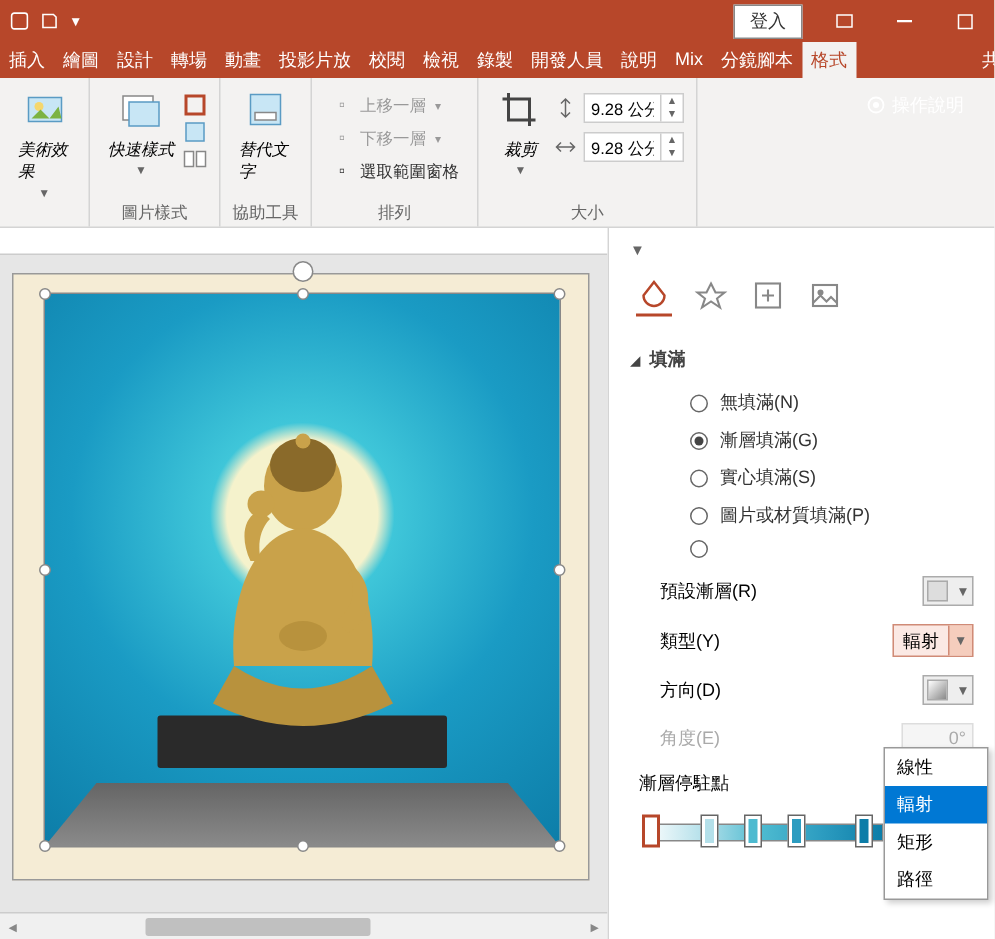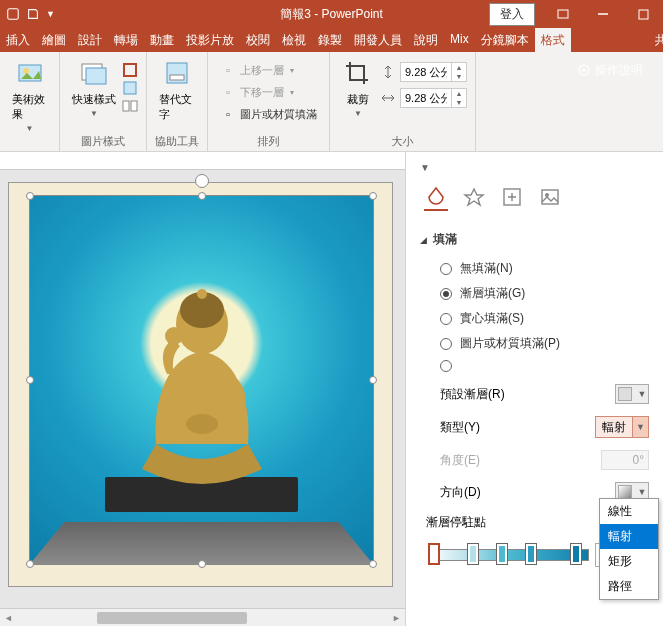--- a/index.html
+++ b/index.html
@@ -15,21 +15,21 @@
 
 .tabs { height: 24px; background: #B7472A; display: flex; color: #fff; font-size: 12px; }
 .tab { padding: 4px 6px; cursor: pointer; white-space: nowrap; }
 .tab.active { background: #f3f2f1; color: #B7472A; }
 .tab.help { display: flex; align-items: center; gap: 4px; margin-top: 38px; }
 
 .ribbon { height: 100px; background: #f3f2f1; border-bottom: 1px solid #d4d4d4; display: flex; }
 .ribbon-group { border-right: 1px solid #d4d4d4; padding: 4px 8px 2px; display: flex; flex-direction: column; justify-content: space-between; align-items: center; }
 .ribbon-group-label { font-size: 11px; color: #666; padding-top: 2px; }
 .ribbon-btns { display: flex; align-items: flex-start; gap: 2px; flex: 1; }
-.ribbon-btn-lg { display: flex; flex-direction: column; align-items: center; padding: 2px 4px; cursor: pointer; font-size: 11px; gap: 2px; }
+.ribbon-btn-lg { display: flex; flex-direction: column; align-items: center; padding: 2px 4px; cursor: pointer; font-size: 11px; gap: 2px; font-style: italic; }
 .ribbon-stack { display: flex; flex-direction: column; gap: 2px; font-size: 11px; }
 .ribbon-item-sm { display: flex; align-items: center; gap: 4px; padding: 2px 4px; cursor: pointer; white-space: nowrap; color: #999; }
 .ribbon-icon { width: 32px; height: 32px; display: flex; align-items: center; justify-content: center; }
 .ribbon-icon-sm { width: 16px; height: 16px; display: inline-flex; align-items: center; justify-content: center; }
 .spinner { display: flex; align-items: center; border: 1px solid #ccc; background: #fff; height: 20px; font-size: 11px; }
 .spinner input { border: none; width: 50px; padding: 0 4px; font-size: 11px; text-align: right; outline: none; }
 .spinner .arrows { display: flex; flex-direction: column; border-left: 1px solid #ccc; }
 .spinner .arrow { width: 14px; height: 9px; display: flex; align-items: center; justify-content: center; font-size: 7px; color: #666; cursor: pointer; }
 
 .main { display: flex; height: 474px; }
@@ -49,37 +49,37 @@
 .scrollbar-h { position: absolute; bottom: 0; left: 0; right: 0; height: 18px; background: #f0f0f0; border-top: 1px solid #ccc; display: flex; align-items: center; }
 .scrollbar-h .thumb { height: 12px; background: #c0c0c0; margin-left: 80px; width: 150px; border-radius: 2px; }
 
 .side-panel { width: 258px; background: #fff; border-left: 1px solid #d4d4d4; display: flex; flex-direction: column; }
 .panel-header { padding: 10px 14px 6px; display: flex; justify-content: space-between; align-items: center; }
 .panel-title { color: #B7472A; font-size: 15px; }
 .panel-icons { display: flex; gap: 14px; padding: 8px 18px 12px; border-bottom: 0; }
 .panel-icon { width: 24px; height: 24px; display: flex; align-items: center; justify-content: center; cursor: pointer; padding-bottom: 4px; }
 .panel-icon.active { border-bottom: 2px solid #B7472A; }
 .section-header { padding: 8px 14px 6px; font-size: 12px; color: #444; cursor: pointer; display: flex; align-items: center; gap: 6px; }
-.radio-group { padding: 2px 14px 2px 34px; }
+.radio-group { padding: 2px 14px 2px 34px; margin-left: 20px; }
 .radio-item { display: flex; align-items: center; gap: 8px; padding: 4px 0; font-size: 12px; color: #333; cursor: pointer; }
 .radio { width: 12px; height: 12px; border: 1px solid #666; border-radius: 50%; display: flex; align-items: center; justify-content: center; }
 .radio.checked::after { content: ''; width: 6px; height: 6px; background: #444; border-radius: 50%; }
 .form-row { display: flex; align-items: center; justify-content: space-between; padding: 6px 14px 6px 34px; font-size: 12px; }
 .form-row.disabled { color: #aaa; }
 .combo { border: 1px solid #ababab; background: #fff; display: flex; align-items: center; height: 22px; min-width: 48px; font-size: 12px; }
 .combo.hot { border-color: #d08b77; background: #fbe9e4; }
 .combo .val { padding: 0 6px; flex: 1; }
 .combo .dd { width: 16px; border-left: 1px solid #ababab; text-align: center; font-size: 9px; color: #666; height: 100%; display: flex; align-items: center; justify-content: center; }
 .combo.hot .dd { border-left-color: #d08b77; background: #f5cdbd; }
 .color-swatch { width: 34px; height: 20px; border: 1px solid #ababab; background: #eee; display: flex; align-items: center; }
 .color-swatch .sw { width: 14px; height: 14px; margin-left: 2px; background: #ddd; border: 1px solid #aaa; }
 .color-swatch .dd2 { margin-left: auto; width: 12px; text-align: center; font-size: 9px; color: #666; }
 .angle-input { border: 1px solid #ddd; background: #f5f5f5; width: 48px; height: 20px; display: flex; align-items: center; padding: 0 4px; color: #aaa; }
 
-.dropdown { position: absolute; right: 4px; top: 498px; width: 60px; background: #fff; border: 1px solid #999; box-shadow: 2px 2px 4px rgba(0,0,0,0.2); z-index: 100; }
+.dropdown { position: absolute; right: 4px; top: 498px; width: 70px; background: #fff; border: 1px solid #999; box-shadow: 2px 2px 4px rgba(0,0,0,0.2); z-index: 100; }
 .dropdown-item { padding: 4px 8px; font-size: 12px; cursor: pointer; }
 .dropdown-item.selected { background: #0078d4; color: #fff; }
 
 .gradient-stops { padding: 6px 14px 6px 22px; display: flex; align-items: center; gap: 6px; }
 .gradient-bar-wrap { flex: 1; position: relative; height: 24px; }
 .gradient-bar { position: absolute; top: 6px; left: 0; right: 0; height: 12px; border: 1px solid #888; background: linear-gradient(90deg, #fff 0%, #b4e0ea 25%, #4dbad0 50%, #2c9cc0 75%, #0d7da8 100%); }
 .stop { position: absolute; top: 0; width: 12px; height: 22px; border: 1px solid #666; background: #fff; cursor: pointer; }
 .stop.active { border: 2px solid #B7472A; }
 .stop-inner { position: absolute; inset: 2px; }
 .small-btn { width: 24px; height: 24px; border: 1px solid #ababab; background: #fdfdfd; display: flex; align-items: center; justify-content: center; cursor: pointer; }
@@ -90,21 +90,20 @@
 <div class="titlebar">
   <div class="left-icons">
     <span class="icon-sm"><svg viewBox="0 0 16 16">
           <rect x="2" y="2" width="12" height="12" fill="none" stroke="#fff" stroke-width="1.2" rx="2"></rect>
         </svg></span>
     <span class="icon-sm"><svg viewBox="0 0 16 16">
           <path d="M3 3h8l2 2v8H3z" fill="none" stroke="#fff" stroke-width="1.2"></path>
         </svg></span>
     <span style="color:#fff;font-size:9px;">▼</span>
   </div>
-  <div class="title">簡報3 - PowerPoint</div>
   <div class="right-btns">
     <div class="login-btn">登入</div>
     <div class="win-btn">
         <svg width="14" height="14" viewBox="0 0 14 14">
           <rect x="2" y="3" width="10" height="8" fill="none" stroke="#fff"></rect>
         </svg>
       </div>
     <div class="win-btn">
         <svg width="12" height="12">
           <line x1="1" y1="6" x2="11" y2="6" stroke="#fff" stroke-width="1.5"></line>
@@ -209,21 +208,21 @@
           <span>上移一層</span>
           <span style="font-size:8px;margin-left:2px;">▾</span>
         </div>
       <div class="ribbon-item-sm">
           <span class="ribbon-icon-sm">▫</span>
           <span>下移一層</span>
           <span style="font-size:8px;margin-left:2px;">▾</span>
         </div>
       <div class="ribbon-item-sm" style="color:#333;">
           <span class="ribbon-icon-sm">▫</span>
-          <span>圖片或材質填滿</span>
+          <span>選取範圍窗格</span>
         </div>
     </div>
     <div class="ribbon-group-label">排列</div>
   </div>
   <div class="ribbon-group">
     <div class="ribbon-btns">
       <div class="ribbon-btn-lg">
         <div class="ribbon-icon">
             <svg width="28" height="28" viewBox="0 0 28 28">
               <path d="M6 2v18h18 M2 6h18v18" fill="none" stroke="#444" stroke-width="2"></path>
@@ -366,31 +365,31 @@
           <span class="dd2">▼</span>
         </div>
     </div>
     <div class="form-row">
       <span>類型(Y)</span>
       <div class="combo hot">
           <span class="val">輻射</span>
           <span class="dd">▼</span>
         </div>
     </div>
-    <div class="form-row disabled">
-      <span>角度(E)</span>
-      <div class="angle-input">
-          <span style="margin-left:auto;">0°</span>
-        </div>
-    </div>
     <div class="form-row">
       <span>方向(D)</span>
       <div class="color-swatch">
           <span class="sw" style="background:linear-gradient(135deg,#fff,#888);"></span>
           <span class="dd2">▼</span>
+        </div>
+    </div>
+    <div class="form-row disabled">
+      <span>角度(E)</span>
+      <div class="angle-input">
+          <span style="margin-left:auto;">0°</span>
         </div>
     </div>
     <div class="form-row" style="padding-right:14px;padding-left:20px;">
       <span>漸層停駐點</span>
     </div>
     <div class="gradient-stops">
       <div class="gradient-bar-wrap">
         <div class="gradient-bar"></div>
         <div class="stop active" style="left:0%;">
             <div class="stop-inner" style="background:#fff;"></div>

